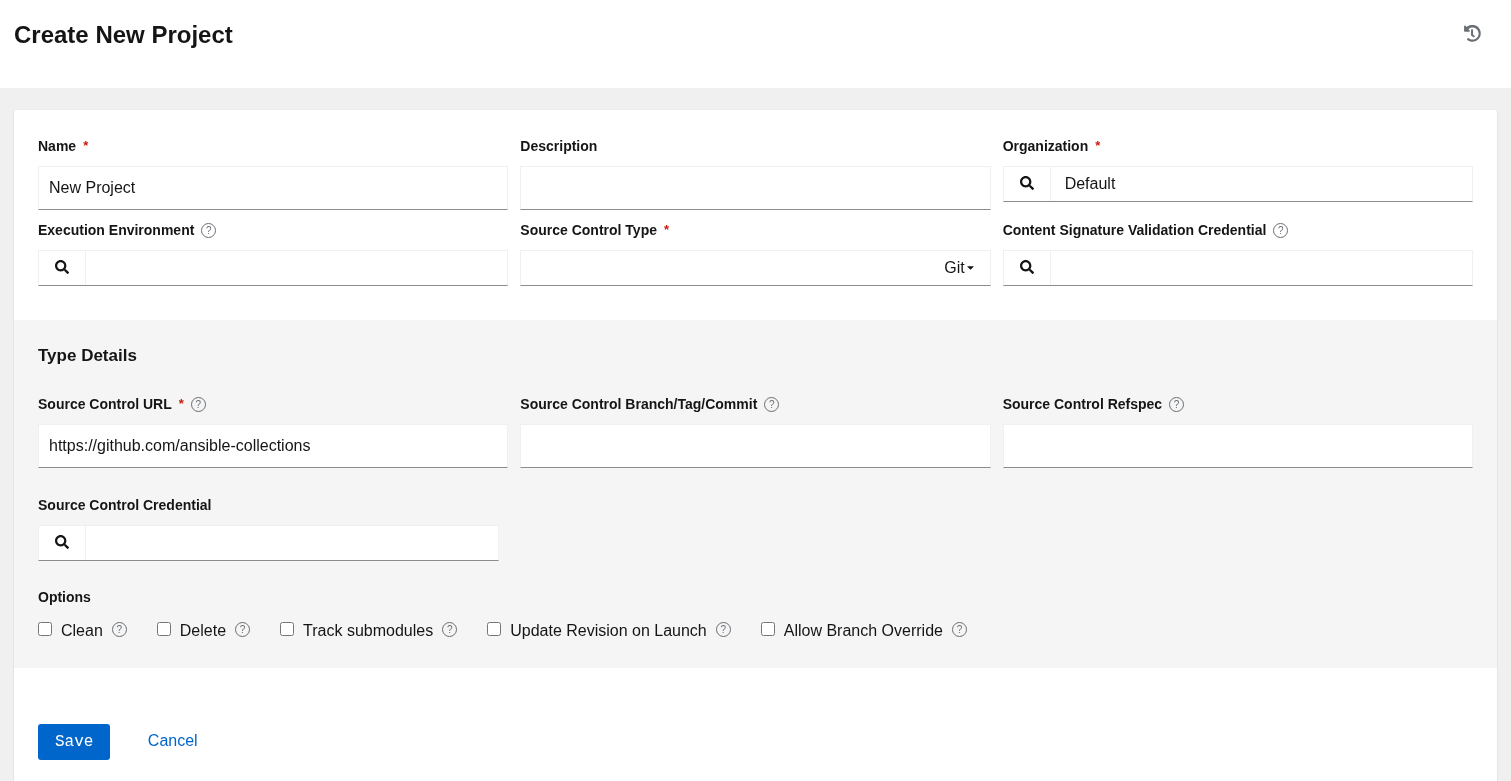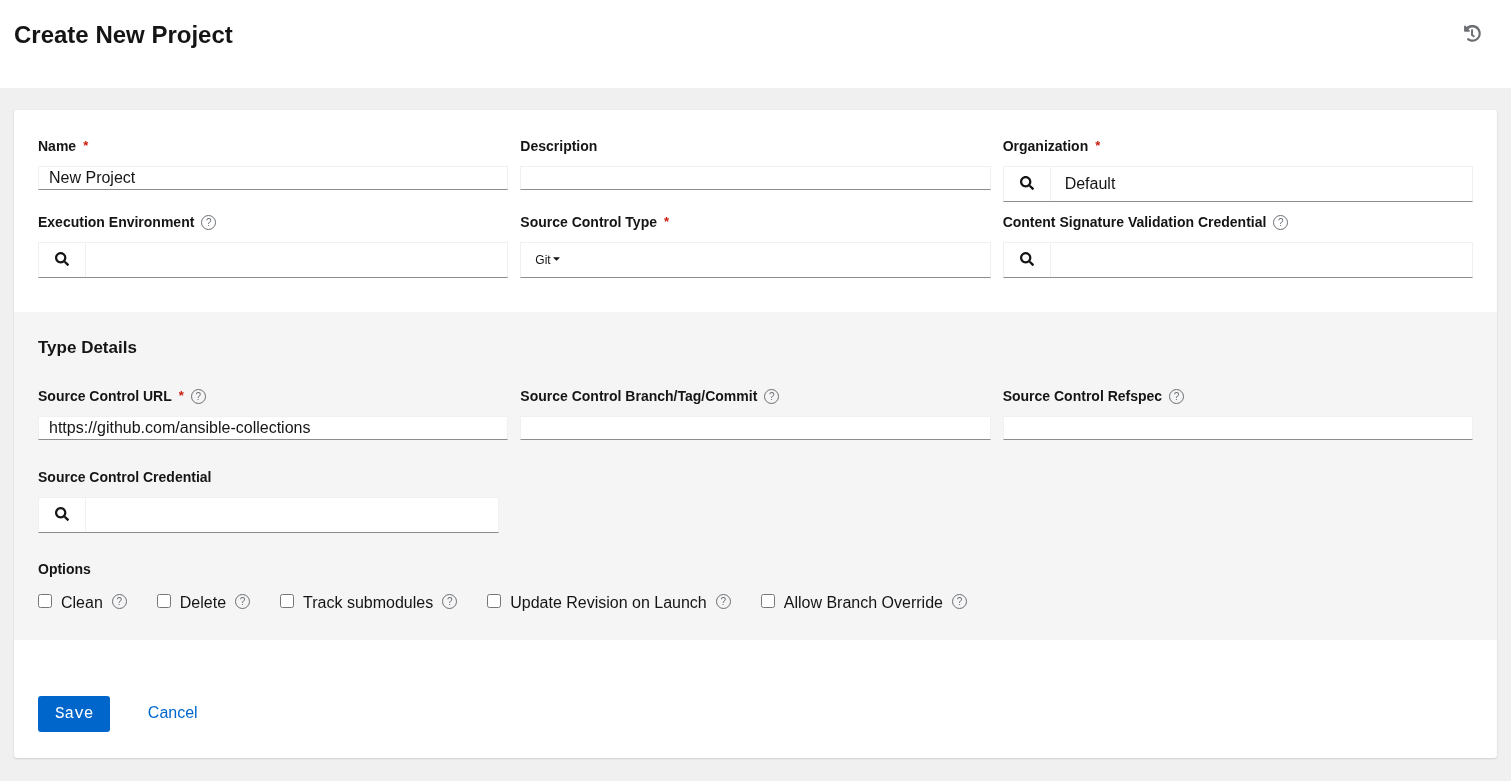--- a/index.html
+++ b/index.html
@@ -93,21 +93,21 @@
     color: #6a6e73;
     font-size: 10px;
     font-weight: 400;
     background: none;
     cursor: pointer;
     flex: 0 0 auto;
   }
 
   .text-input {
     width: 100%;
-    height: 24px;
+    height: 44px;
     font-family: "Liberation Sans", "DejaVu Sans", sans-serif;
     font-size: 16px;
     color: #151515;
     padding: 0 10px;
     background: #ffffff;
     border: 1px solid #f0f0f0;
     border-bottom: 1px solid #8a8d90;
     outline: none;
   }
 
@@ -136,28 +136,28 @@
     display: flex;
     align-items: center;
     padding: 0 14px;
     font-size: 16px;
     color: #151515;
   }
 
   .select-toggle {
     display: flex;
     align-items: center;
-    justify-content: flex-start;
+    justify-content: flex-end;
     width: 100%;
     height: 36px;
     padding: 0 14px;
     background: #ffffff;
     border: 1px solid #f0f0f0;
     border-bottom: 1px solid #8a8d90;
-    font-size: 12px;
+    font-size: 16px;
     color: #151515;
     cursor: pointer;
   }
 
   .section-heading {
     font-size: 17px;
     font-weight: 700;
     color: #151515;
     margin-bottom: 30px;
   }

